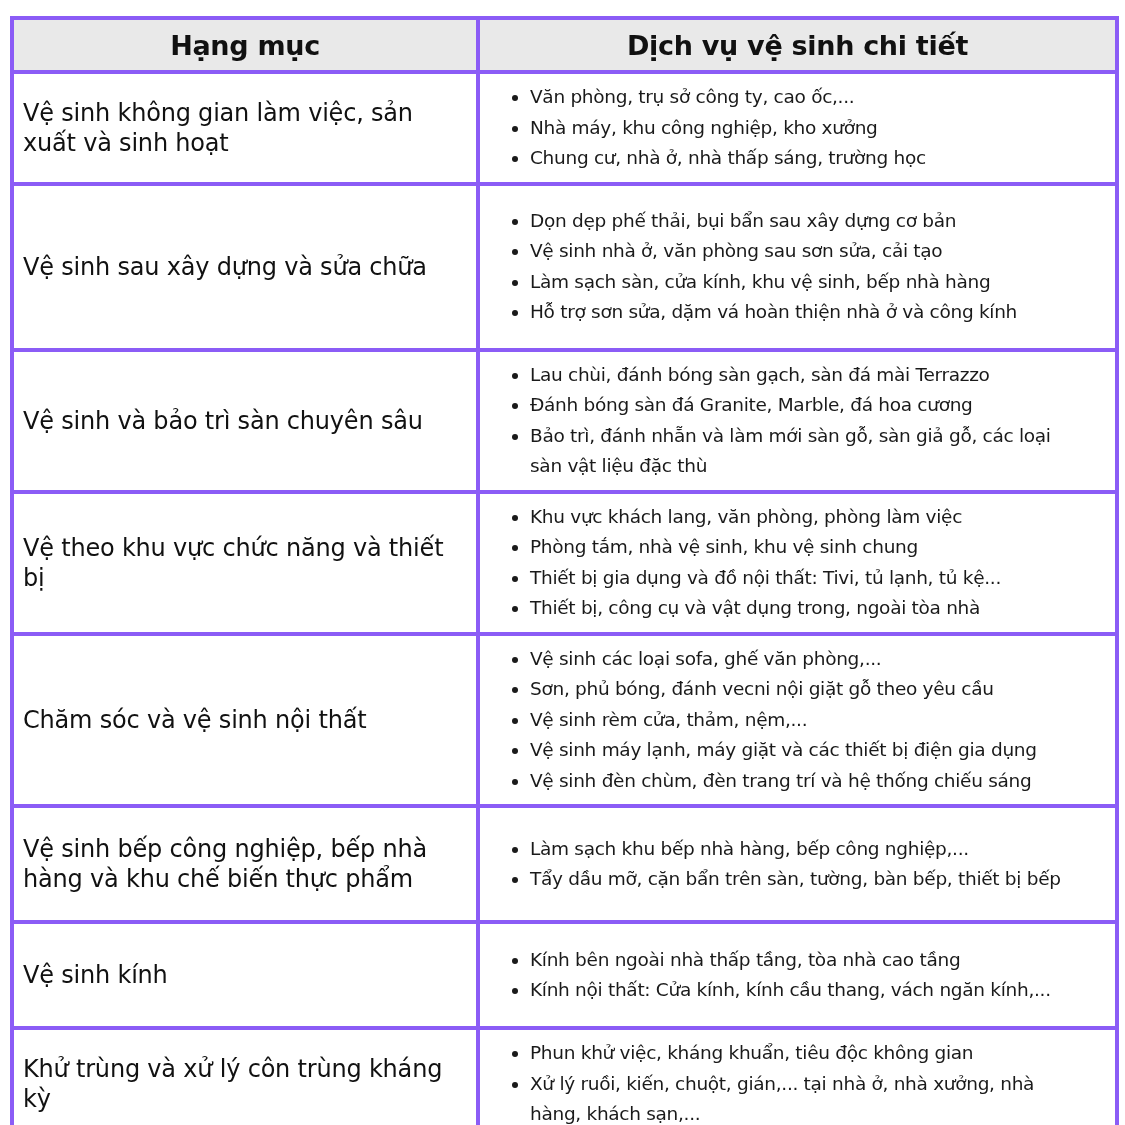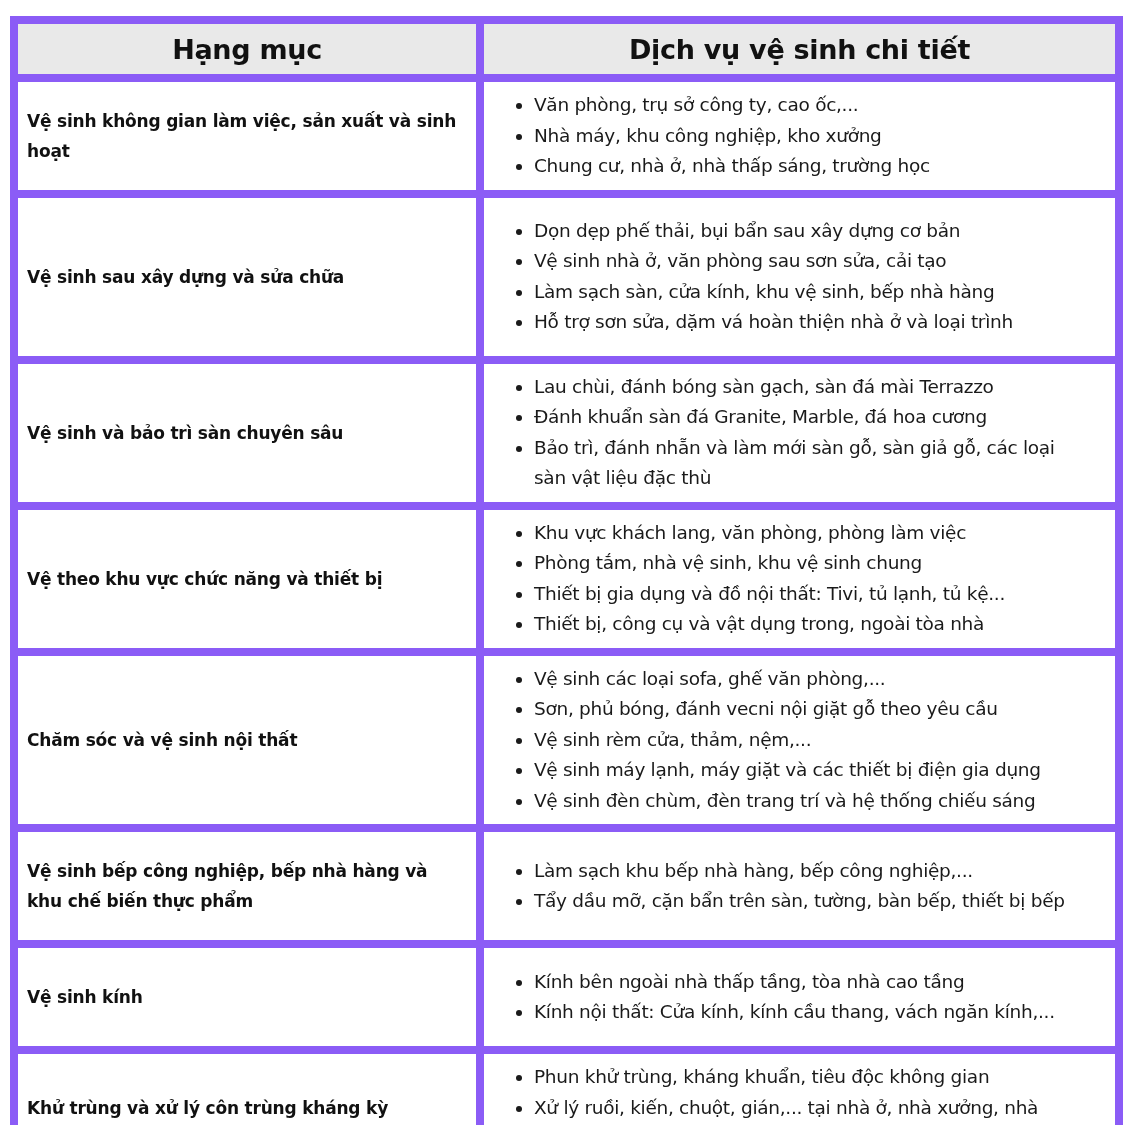--- a/index.html
+++ b/index.html
@@ -1,29 +1,29 @@
 <!DOCTYPE html>
 <html><head>
 <meta charset="utf-8">
 <style>
   html, body { margin: 0; padding: 0; background: #ffffff; }
   body { width: 1125px; height: 1125px; position: relative; overflow: hidden; font-family: "DejaVu Sans", sans-serif; color: #111; }
   table.svc {
     position: absolute; left: 10px; top: 16px;
     width: 1105px; border-collapse: collapse; table-layout: fixed;
   }
-  table.svc th, table.svc td { border: 8px solid #8b5cf6; }
+  table.svc th, table.svc td { border: 4px solid #8b5cf6; }
   table.svc th {
     background: #e9e9e9; height: 50px; font-size: 27px; font-weight: 600;
     text-align: center; vertical-align: middle; padding: 0; letter-spacing: -0.3px; color: #111;
   }
   col.c1 { width: 466px; }
   col.c2 { width: 639px; }
   td.cat {
-    font-weight: bold; font-size: 17px; line-height: 30px;
+    font-weight: normal; font-size: 24px; line-height: 30px;
     padding: 0 10px 0 9px; vertical-align: middle; letter-spacing: -0.2px;
   }
   td.det { vertical-align: middle; padding: 0 20px 0 0; }
   td.det ul { margin: 8px; padding-left: 42px; list-style: disc; }
   td.det li { font-size: 18.5px; line-height: 30.5px; letter-spacing: -0.3px; color: #1a1a1a; }
 </style>
 </head>
 <body>
 
 <table class="svc">
@@ -48,30 +48,30 @@
           </ul>
         </td>
       </tr>
       <tr style="height: 166px;">
         <td class="cat">Vệ sinh sau xây dựng và sửa chữa</td>
         <td class="det">
           <ul>
             <li>Dọn dẹp phế thải, bụi bẩn sau xây dựng cơ bản</li>
             <li>Vệ sinh nhà ở, văn phòng sau sơn sửa, cải tạo</li>
             <li>Làm sạch sàn, cửa kính, khu vệ sinh, bếp nhà hàng</li>
-            <li>Hỗ trợ sơn sửa, dặm vá hoàn thiện nhà ở và loại trình</li>
+            <li>Hỗ trợ sơn sửa, dặm vá hoàn thiện nhà ở và công kính</li>
           </ul>
         </td>
       </tr>
       <tr style="height: 140px;">
         <td class="cat">Vệ sinh và bảo trì sàn chuyên sâu</td>
         <td class="det">
           <ul>
             <li>Lau chùi, đánh bóng sàn gạch, sàn đá mài Terrazzo</li>
-            <li>Đánh khuẩn sàn đá Granite, Marble, đá hoa cương</li>
+            <li>Đánh bóng sàn đá Granite, Marble, đá hoa cương</li>
             <li>Bảo trì, đánh nhẵn và làm mới sàn gỗ, sàn giả gỗ, các loại sàn vật liệu đặc thù</li>
           </ul>
         </td>
       </tr>
       <tr style="height: 139px;">
         <td class="cat">Vệ theo khu vực chức năng và thiết bị</td>
         <td class="det">
           <ul>
             <li>Khu vực khách lang, văn phòng, phòng làm việc</li>
             <li>Phòng tắm, nhà vệ sinh, khu vệ sinh chung</li>
@@ -107,19 +107,19 @@
           <ul>
             <li>Kính bên ngoài nhà thấp tầng, tòa nhà cao tầng</li>
             <li>Kính nội thất: Cửa kính, kính cầu thang, vách ngăn kính,...</li>
           </ul>
         </td>
       </tr>
       <tr style="height: 109px;">
         <td class="cat">Khử trùng và xử lý côn trùng kháng kỳ</td>
         <td class="det">
           <ul>
-            <li>Phun khử trùng, kháng khuẩn, tiêu độc không gian</li>
+            <li>Phun khử việc, kháng khuẩn, tiêu độc không gian</li>
             <li>Xử lý ruồi, kiến, chuột, gián,... tại nhà ở, nhà xưởng, nhà hàng, khách sạn,...</li>
           </ul>
         </td>
       </tr>
     </tbody>
 </table>
 
 </body></html>

